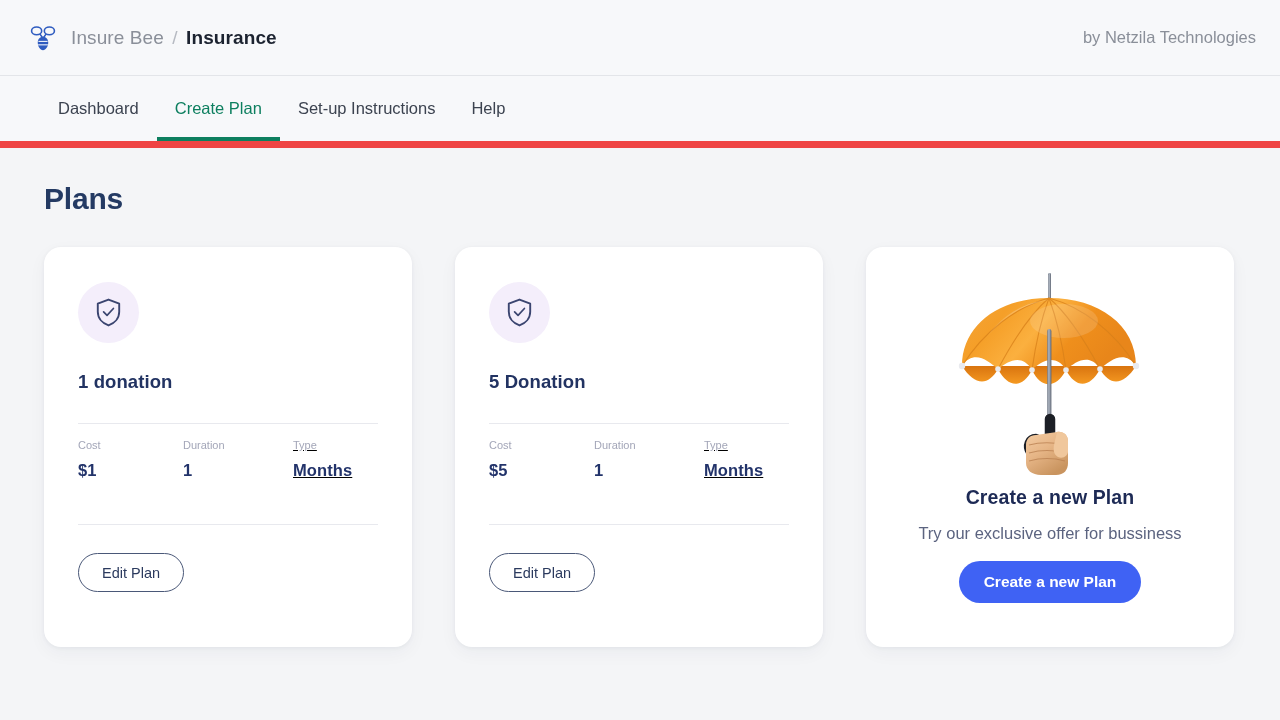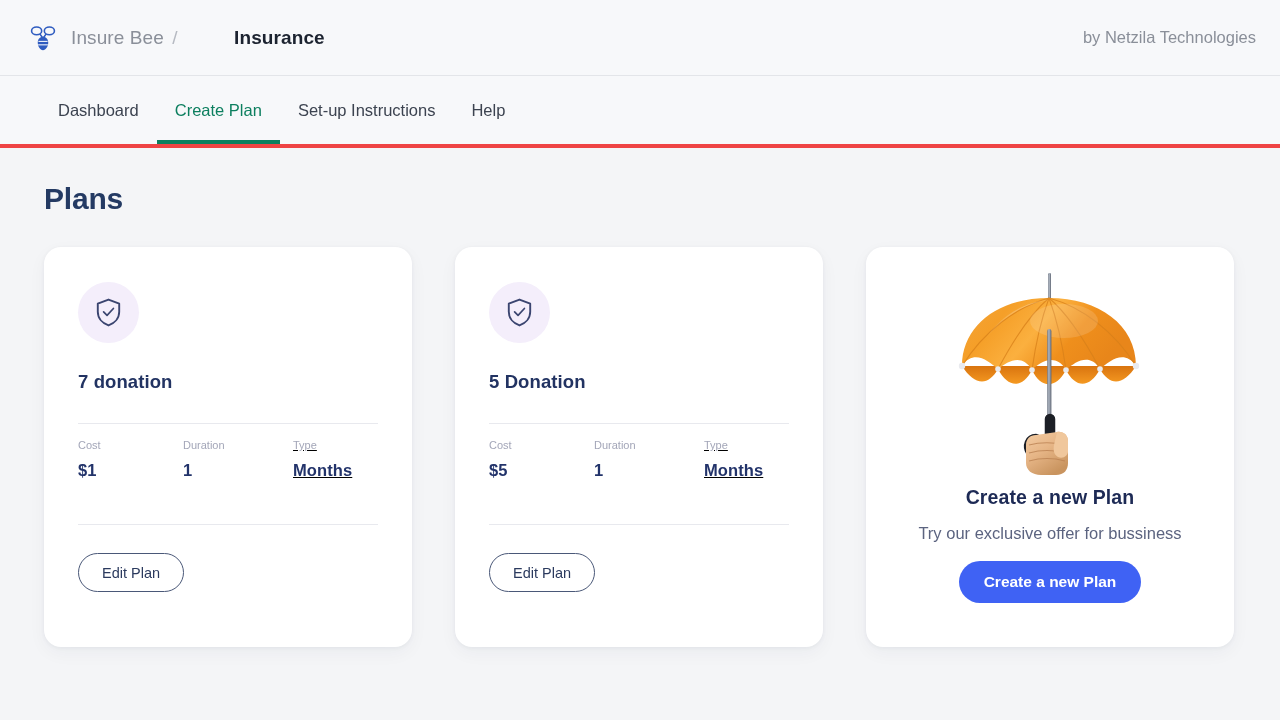--- a/index.html
+++ b/index.html
@@ -40,33 +40,33 @@
     flex: none;
   }
 
   .brand-text {
     font-size: 19px;
     letter-spacing: 0.1px;
     white-space: nowrap;
   }
   .brand-text .bc-first { color: #8a8f99; }
   .brand-text .bc-sep   { color: #b6bac2; margin: 0 3px; }
-  .brand-text .bc-last  { color: #1c2330; font-weight: 600; margin-left: 48px; }
+  .brand-text .bc-last  { color: #1c2330; font-weight: 600; }
 
   .byline {
     font-size: 16.5px;
     color: #8a8f99;
     white-space: nowrap;
   }
 
   
   .navbar {
     height: 72px;
     background: #f7f8fa;
-    border-bottom: 4px solid #ef4444;
+    border-bottom: 7px solid #ef4444;
     display: flex;
     align-items: stretch;
     padding: 0 8px 0 44px;
   }
 
   .nav-item {
     position: relative;
     display: flex;
     align-items: center;
     padding: 0 18px;
@@ -290,21 +290,21 @@
 
   <div class="cards">
 
     <div class="card plan-card">
       <div class="icon-circle">
         <svg class="shield-icon" viewBox="0 0 24 26">
           <path d="M12 1.4 L21.6 5.1 V12.4 C21.6 18.2 17.5 22.7 12 24.6 C6.5 22.7 2.4 18.2 2.4 12.4 V5.1 Z" fill="none" stroke="#3b4570" stroke-width="1.7" stroke-linejoin="round"></path>
           <path d="M7.6 12.4 L10.7 15.6 L16.4 9.4" fill="none" stroke="#3b4570" stroke-width="1.5" stroke-linecap="round" stroke-linejoin="round"></path>
         </svg>
       </div>
-      <div class="plan-name">7 donation</div>
+      <div class="plan-name">1 donation</div>
       <div class="divider"></div>
       <div class="spec-row">
         <div class="spec-col c-cost">
           <div class="spec-label">Cost</div>
           <div class="spec-value">$1</div>
         </div>
         <div class="spec-col c-duration">
           <div class="spec-label">Duration</div>
           <div class="spec-value">1</div>
         </div>

